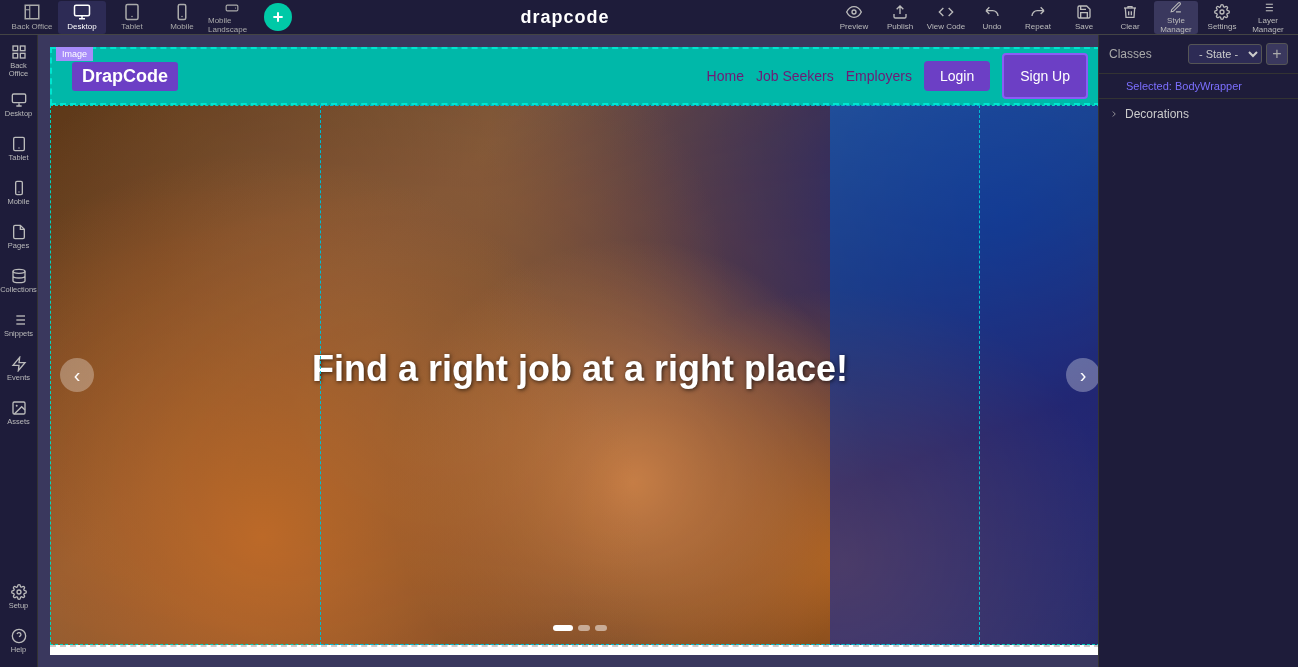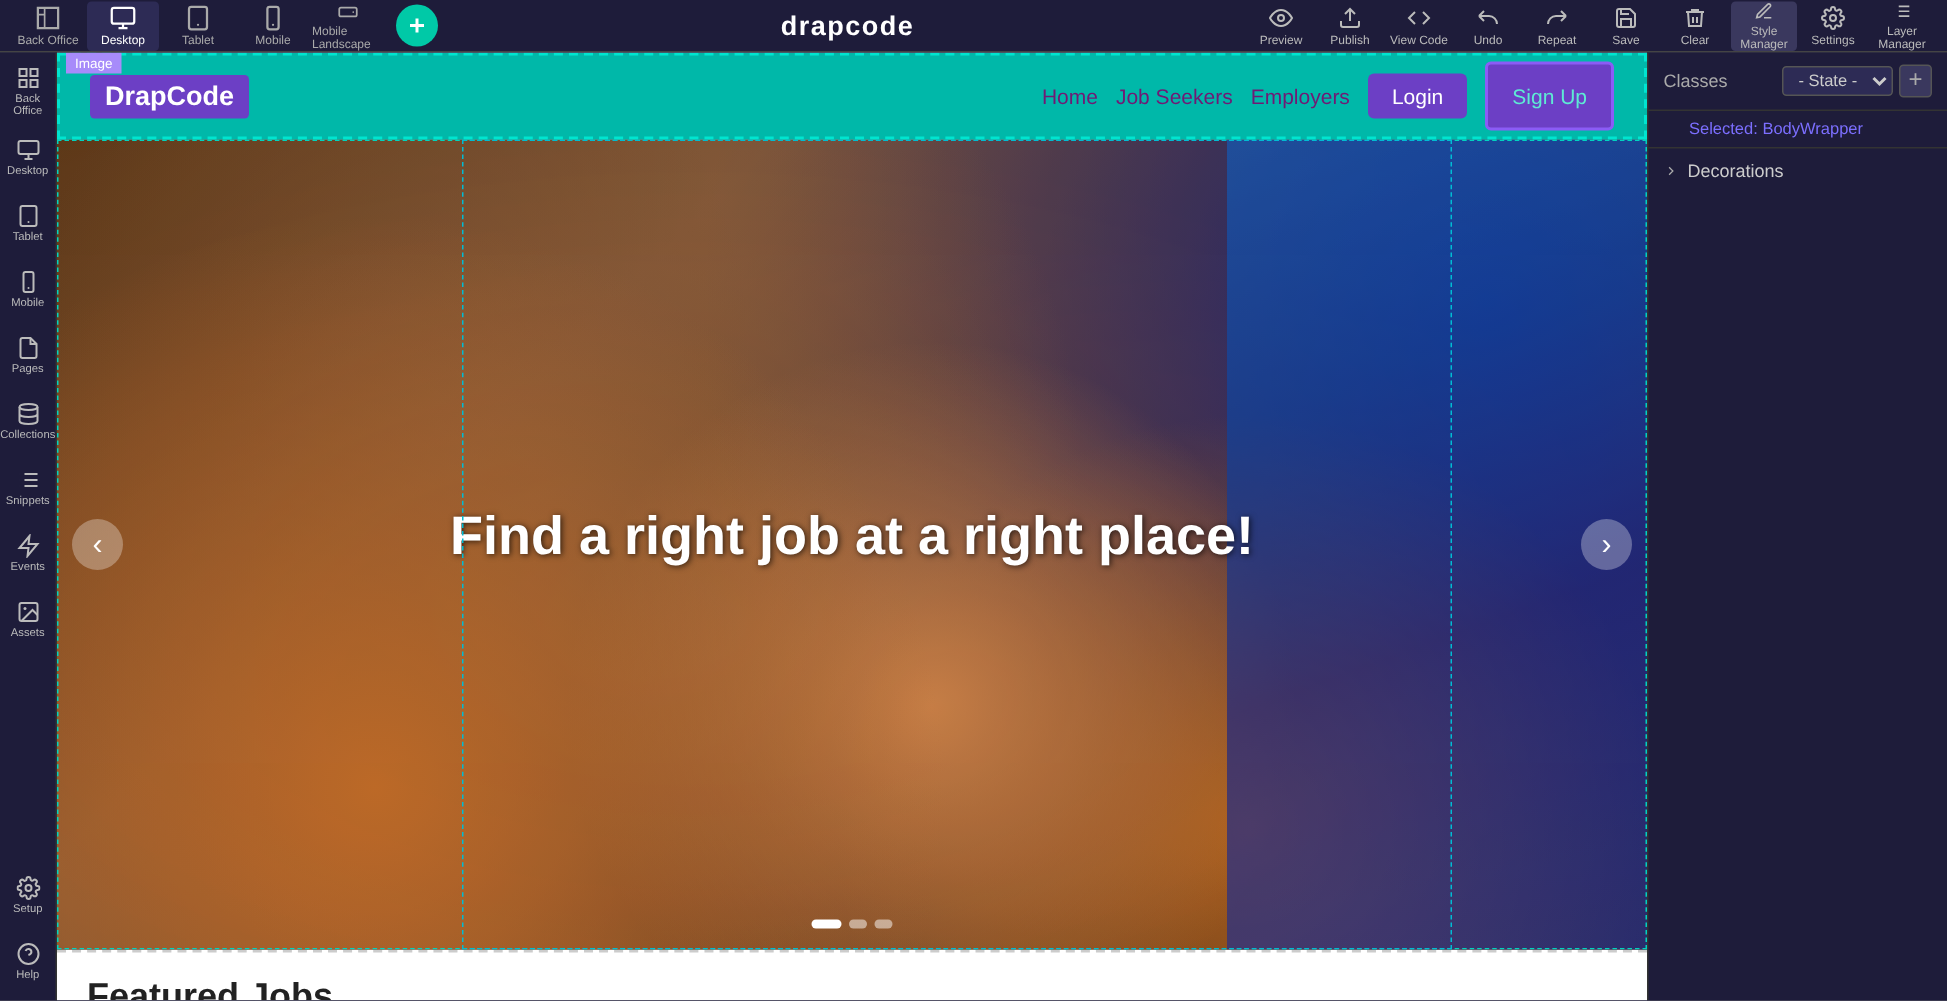--- a/index.html
+++ b/index.html
@@ -129,21 +129,21 @@
       flex: 1;
       background: #3a385e;
       overflow: auto;
       position: relative;
       display: flex;
       flex-direction: column;
     }
 
     
     .website-preview {
-      margin: 0;
+      margin: 12px;
       background: white;
       width: 100%;
       flex: 1;
       position: relative;
       overflow: hidden;
     }
 
     
     .preview-nav {
       background: #00b8a9;
@@ -172,21 +172,21 @@
       background: #6c3fc5;
       color: white;
       border: none;
       padding: 7px 16px;
       border-radius: 4px;
       font-size: 14px;
       cursor: pointer;
     }
     .nav-btn-signup {
       background: #6c3fc5;
-      color: #5eead4;
+      color: #ffffff;
       border: 2px solid #8b5cf6;
       padding: 13px 16px;
       border-radius: 4px;
       font-size: 14px;
       cursor: pointer;
     }
 
     
     .hero-section {
       position: relative;

